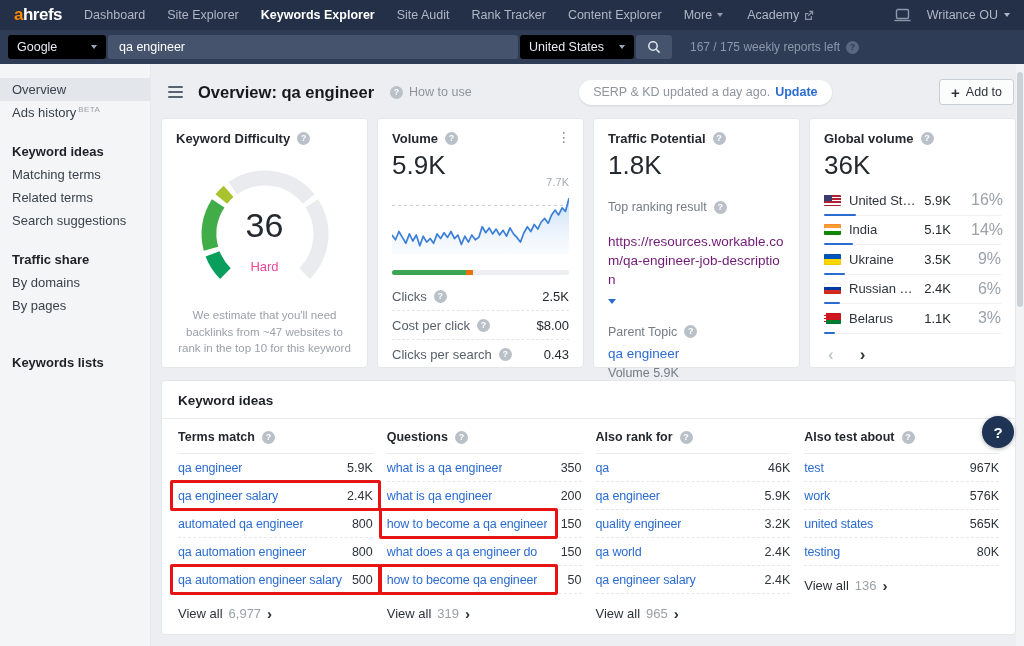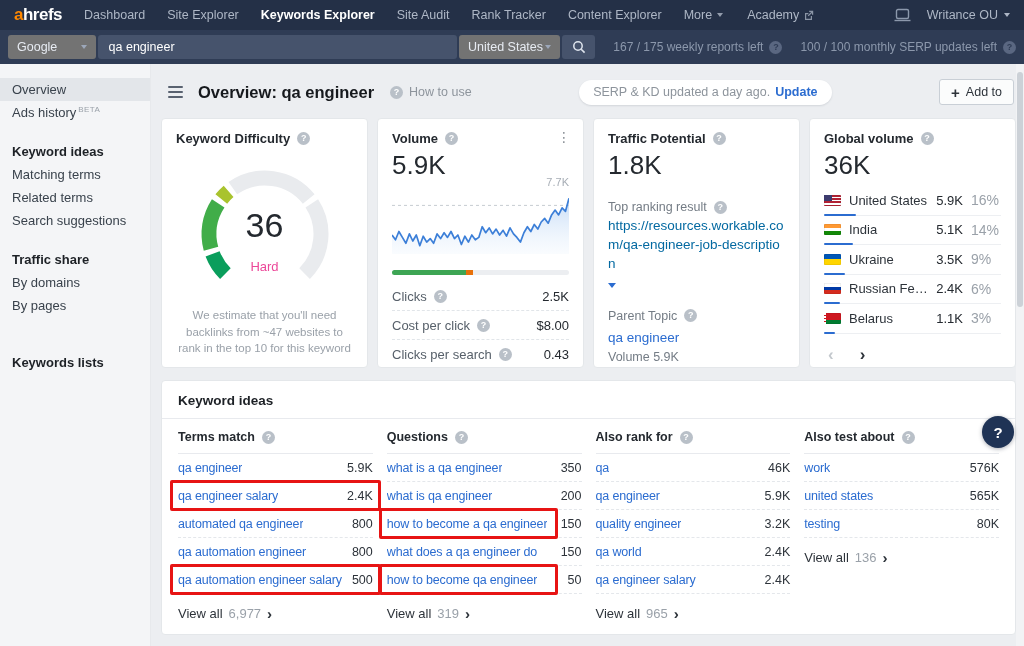--- a/index.html
+++ b/index.html
@@ -18,21 +18,21 @@
   .nav-item.active{color:#fff;font-weight:bold}
   .nav-item .caret{margin-left:5px;opacity:.8}
   .nav-item .ext{margin-left:5px;opacity:.75}
   .nav-item:last-child{margin-left:2px}
   .topnav-right{margin-left:auto;display:flex;align-items:flex-start;gap:16px;color:#aeb7c6}
   .account{display:flex;align-items:center;gap:6px;font-size:12.5px;cursor:pointer}
   .caret{display:inline-block;width:0;height:0;border-left:3.5px solid transparent;border-right:3.5px solid transparent;border-top:4.5px solid currentColor}
 
   
   .searchbar{height:34px;background:#2f3c55;display:flex;align-items:center;padding:0 8px;gap:2px}
-  .sel{background:#737373;color:#e7ebf2;height:24px;border-radius:3px;font-size:12.5px;
+  .sel{background:#000000;color:#e7ebf2;height:24px;border-radius:3px;font-size:12.5px;
        display:flex;align-items:center;justify-content:space-between;padding:0 9px;cursor:pointer}
   .sel .caret{color:#9ca7ba}
   .sel.engine{width:80px}
   .sel.country{width:96px}
   .query{background:#46536c;border:none;outline:none;color:#fff;height:24px;width:388px;
          border-radius:3px;font-size:12.5px;padding:0 11px;font-family:inherit}
   .search-btn{background:#46536c;border:none;width:36px;height:24px;border-radius:3px;cursor:pointer;
               display:flex;align-items:center;justify-content:center}
   .quota{color:#8c98ac;font-size:12px;margin-left:16px;display:flex;align-items:center;gap:6px;white-space:nowrap}
   .quota .qicon{background:#5a6781;color:#2f3c55}
@@ -90,42 +90,42 @@
   .seg-green{height:100%;background:#3da554}
   .seg-orange{height:100%;background:#e8710a}
   .vrows{margin-top:7px}
   .vrow{display:flex;align-items:center;justify-content:space-between;padding:6.5px 0;font-size:13px}
   .vrow + .vrow{border-top:1px dashed #e1e5e9}
   .vrow .left{display:flex;align-items:center;gap:7px;color:#57606a}
   .vrow .val{color:#24292f}
 
   
   .sec-label{display:flex;align-items:center;gap:7px;color:#747c85;font-size:12.5px;margin-top:20px}
-  .tp-url{display:block;color:#0369a1;font-size:13.5px;line-height:1.4;margin-top:3px;word-break:break-all;cursor:pointer}
+  .tp-url{display:block;color:#701a75;font-size:13.5px;line-height:1.4;margin-top:19px;word-break:break-all;cursor:pointer}
   .caret-blue{display:inline-block;width:0;height:0;border-left:4.5px solid transparent;border-right:4.5px solid transparent;
               border-top:5.5px solid #2b6cd0;margin-top:9px;cursor:pointer}
   .tp-parent{display:inline-block;color:#2b6cd0;font-size:13.5px;margin-top:7px;cursor:pointer}
   .tp-vol{color:#747c85;font-size:12.5px;margin-top:5px}
 
   
   .gv-list{margin-top:6px}
   .gv-row{position:relative;display:flex;align-items:center;height:28.5px;border-bottom:1px solid #edeff2;cursor:pointer}
   .flag{width:17px;height:11px;border-radius:1px;flex:0 0 17px;margin-right:8px;position:relative;
         box-shadow:inset 0 0 0 .5px rgba(0,0,0,.12)}
   .flag-us{background:repeating-linear-gradient(180deg,#b22234 0 1.6px,#fff 1.6px 3.2px)}
   .flag-us::after{content:"";position:absolute;left:0;top:0;width:8px;height:6px;background:#3c3b6e}
   .flag-in{background:linear-gradient(180deg,#ff9933 0 33%,#fff 33% 66%,#128807 66%)}
   .flag-ua{background:linear-gradient(180deg,#0057b7 0 50%,#ffd500 50%)}
   .flag-ru{background:linear-gradient(180deg,#fff 0 33%,#0039a6 33% 66%,#d52b1e 66%)}
   .flag-by{background:linear-gradient(180deg,#ce1720 0 66%,#007c30 66%)}
   .flag-by::after{content:"";position:absolute;left:0;top:0;width:2px;height:11px;
         background:repeating-linear-gradient(180deg,#fff 0 1.5px,#ce1720 1.5px 3px)}
   .gv-name{flex:1;color:#2d333a;font-size:13px;white-space:nowrap;overflow:hidden;text-overflow:ellipsis}
   .gv-vol{color:#24292f;font-size:13px;margin-left:6px}
-  .gv-pct{color:#9aa1a9;font-size:14px;width:30px;text-align:left;margin-left:8px}
+  .gv-pct{color:#9aa1a9;font-size:16px;width:30px;text-align:right;margin-left:20px}
   .gv-bar{position:absolute;left:0;bottom:-1px;height:2px;background:#2b6cd0;border-radius:1px}
   .gv-pager{margin-top:12px;display:flex;gap:26px;padding-left:4px}
   .pg{font-size:17px;line-height:17px;cursor:pointer;font-weight:bold}
   .pg.prev{color:#c3c8cd}
   .pg.next{color:#2d333a}
   .pg.prev::before{content:"\2039"}
   .pg.next::before{content:"\203A"}
 
   
   .ki-card{margin-top:12px;background:#fff;border:1px solid #e4e7ea;border-radius:4px;height:255px;
@@ -220,24 +220,20 @@
   <button class="search-btn">
     <svg width="14" height="14" viewBox="0 0 14 14">
       <circle cx="6" cy="6" r="4.2" fill="none" stroke="#dfe5ee" stroke-width="1.5"></circle>
       <line x1="9.2" y1="9.2" x2="12.6" y2="12.6" stroke="#dfe5ee" stroke-width="1.6"></line>
     </svg>
   </button>
   <span class="quota">
     <span>167 / 175 weekly reports left</span>
     <i class="qicon"></i>
   </span>
-  <span class="quota">
-    <span>100 / 100 monthly SERP updates left</span>
-    <i class="qicon"></i>
-  </span>
 </div>
 
 <div class="content">
 
   <aside class="sidebar">
       <div class="side-item active"><span>Overview</span></div>
       <div class="side-item"><span>Ads history</span><sup class="side-badge">BETA</sup></div>
       <div class="side-title">Keyword ideas</div>
       <div class="side-item"><span>Matching terms</span></div>
       <div class="side-item"><span>Related terms</span></div>
@@ -506,20 +502,24 @@
               <span class="va-count">965</span>
               <i class="chev-r"></i>
             </div>
           </div>
           <div class="ki-col">
             <div class="ki-head">
               <b>Also test about</b>
               <i class="qicon"></i>
             </div>
             <div class="ki-row">
+              <a class="kw">test</a>
+              <span class="kv">967K</span>
+            </div>
+            <div class="ki-row">
               <a class="kw">work</a>
               <span class="kv">576K</span>
             </div>
             <div class="ki-row">
               <a class="kw">united states</a>
               <span class="kv">565K</span>
             </div>
             <div class="ki-row">
               <a class="kw">testing</a>
               <span class="kv">80K</span>

